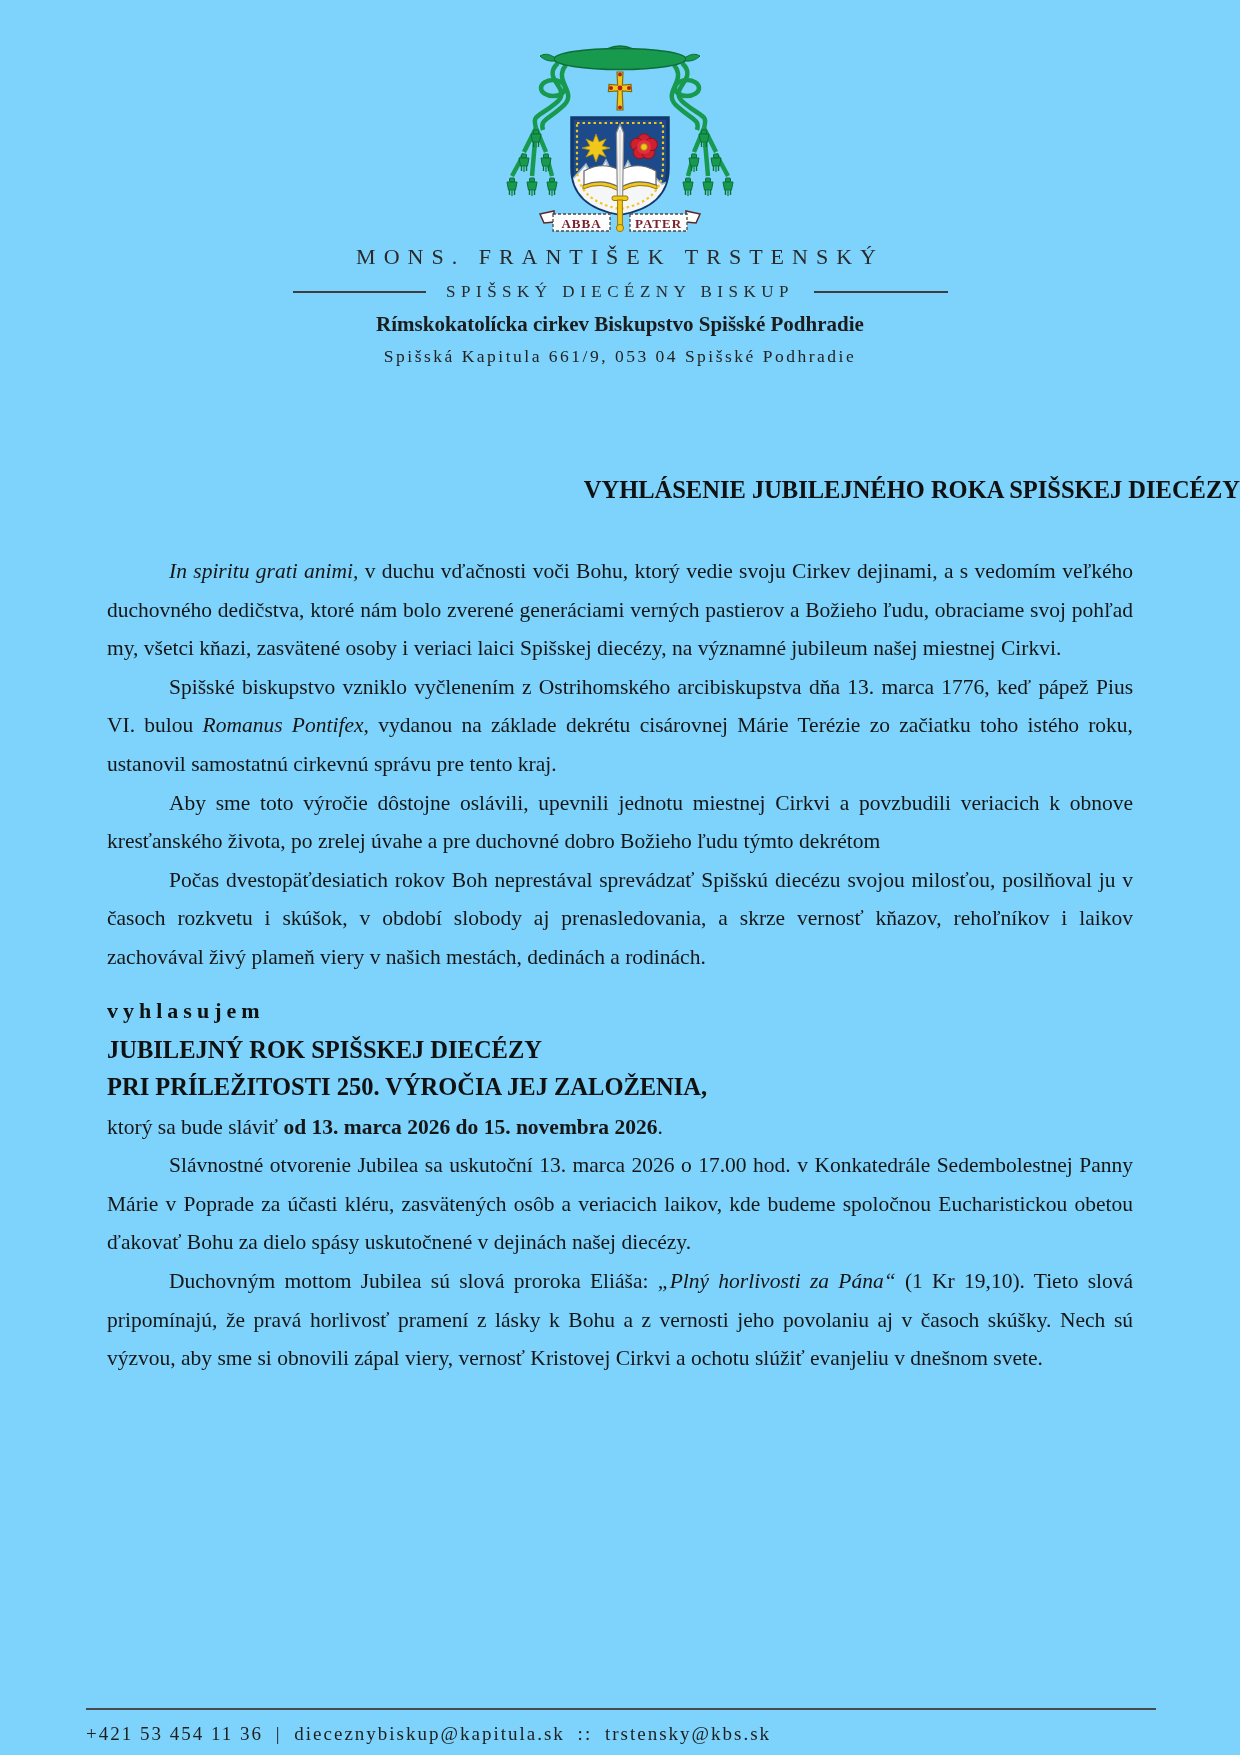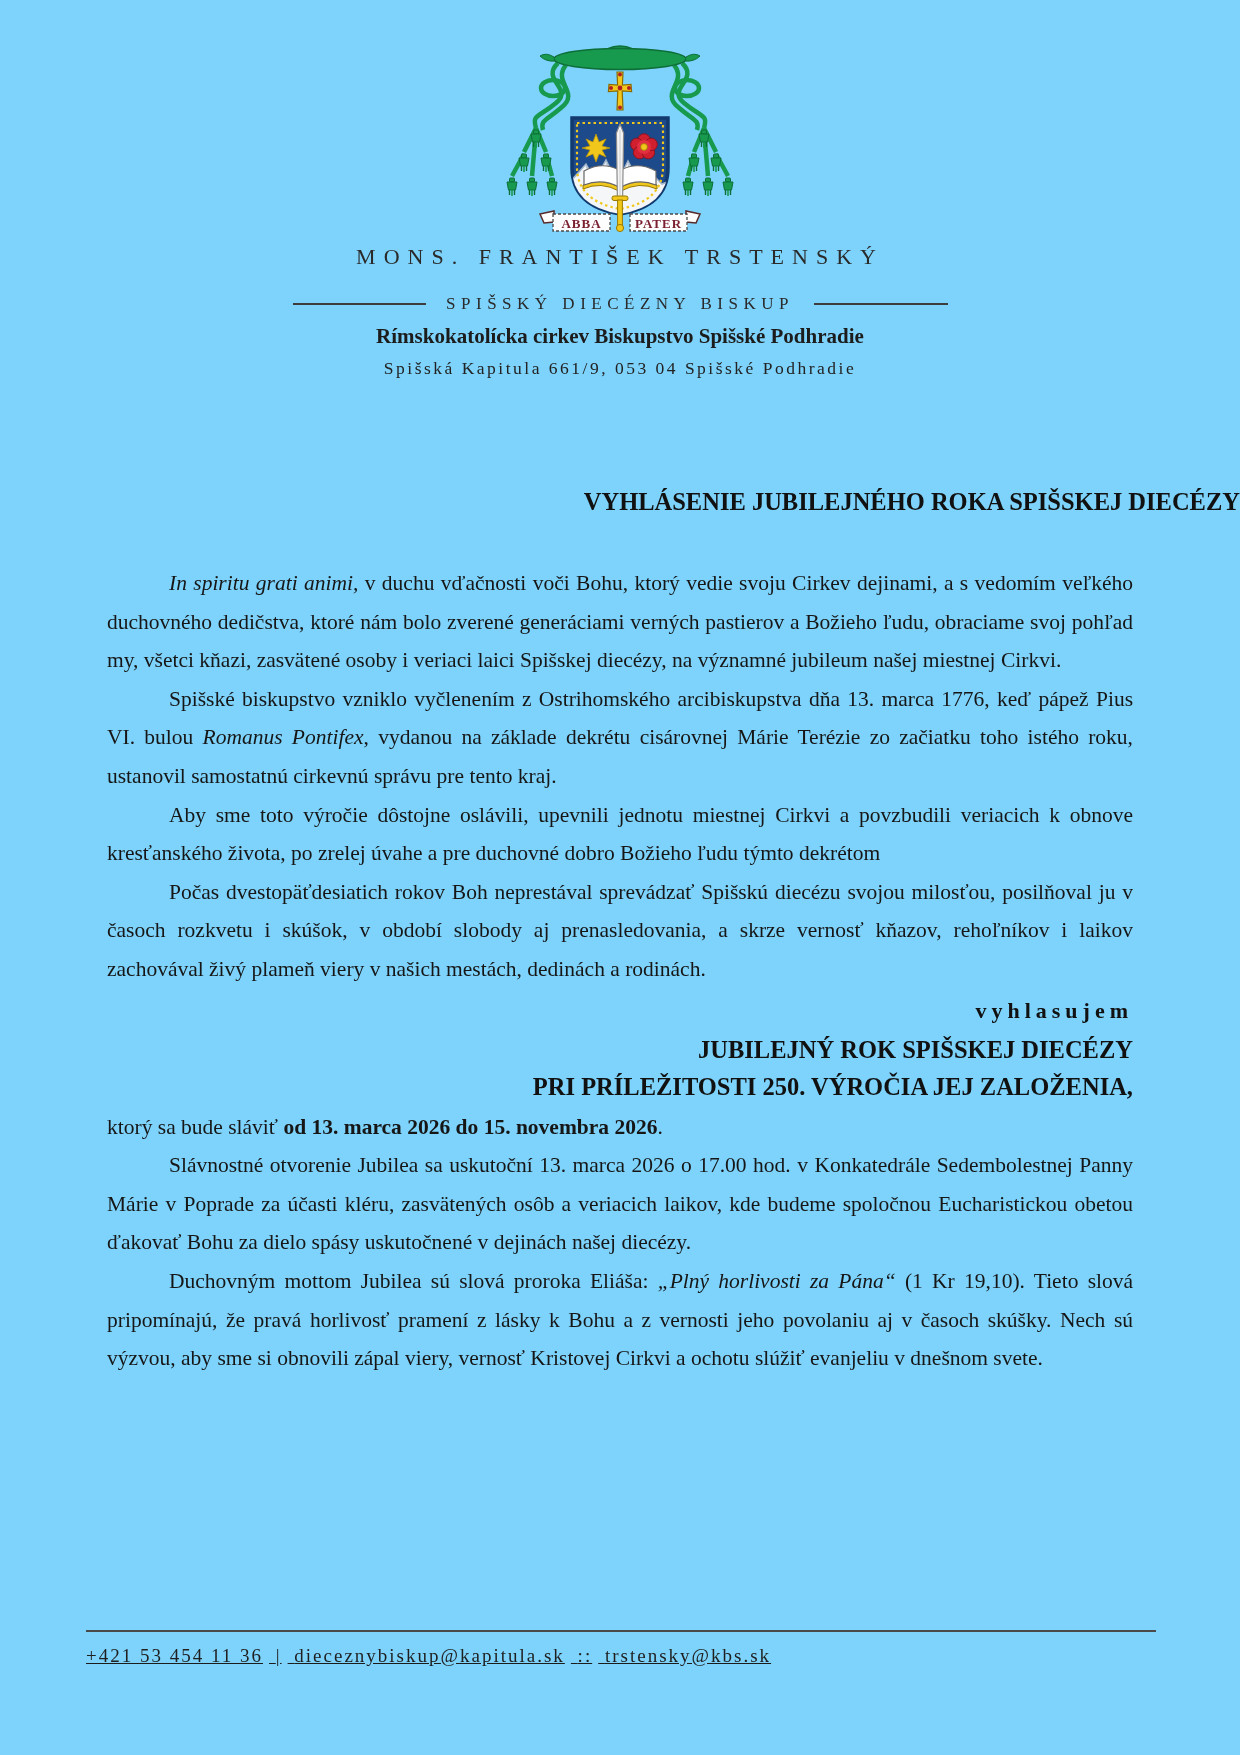--- a/index.html
+++ b/index.html
@@ -11,43 +11,43 @@
     color:#1c1c1c;
     overflow:hidden;
   }
   .header{text-align:center;padding-top:30px;}
   .crest{display:block;margin:0 auto;}
   .bishop-name{
     font-size:22px;letter-spacing:8px;margin-top:12px;color:#2a2a2a;white-space:nowrap;
   }
   .subtitle-row{
     display:flex;align-items:center;justify-content:center;
-    width:655px;margin:24px auto 0;gap:20px;
+    width:655px;margin:12px auto 0;gap:20px;
   }
   .subtitle-row .rule{flex:1;height:2px;background:#3d3d3d;}
   .subtitle{font-size:17px;letter-spacing:5.5px;color:#2a2a2a;white-space:nowrap;}
   .org{font-weight:bold;font-size:21px;margin-top:10px;color:#1c1c1c;}
   .address{font-size:17.5px;letter-spacing:2.5px;margin-top:9px;color:#222;}
   .title-block{
     text-align:right;margin-top:104px;
     font-weight:bold;font-size:24.5px;line-height:37px;color:#111;
   }
   .body-text{
     width:1026px;margin:44px auto 0;
     font-size:21.5px;line-height:38.6px;
     text-align:justify;color:#161616;
   }
   .para{margin:0;}
   .para.indent{text-indent:62px;}
   .italic{font-style:italic;}
   .bold{font-weight:bold;}
-  .proclaim{text-align:right;margin:2px 0 2px;}
+  .proclaim{text-align:left;margin:14px 0 2px;}
   .proclaim-word{font-weight:bold;font-size:22px;letter-spacing:5px;line-height:40px;color:#111;}
   .proclaim-line{font-weight:bold;font-size:24.5px;line-height:37.5px;color:#111;}
-  .footer{position:absolute;left:86px;right:84px;top:1630px;text-decoration:underline;}
+  .footer{position:absolute;left:86px;right:84px;top:1708px;}
   .footer-rule{height:2px;background:#4a4a4a;}
   .footer-text{margin-top:13px;font-size:19px;letter-spacing:2px;color:#1f1f1f;white-space:nowrap;}
   .footer-text span{margin-right:6px;}
 </style>
 </head>
 <body>
 
 <div class="page">
 
   <div class="header">

